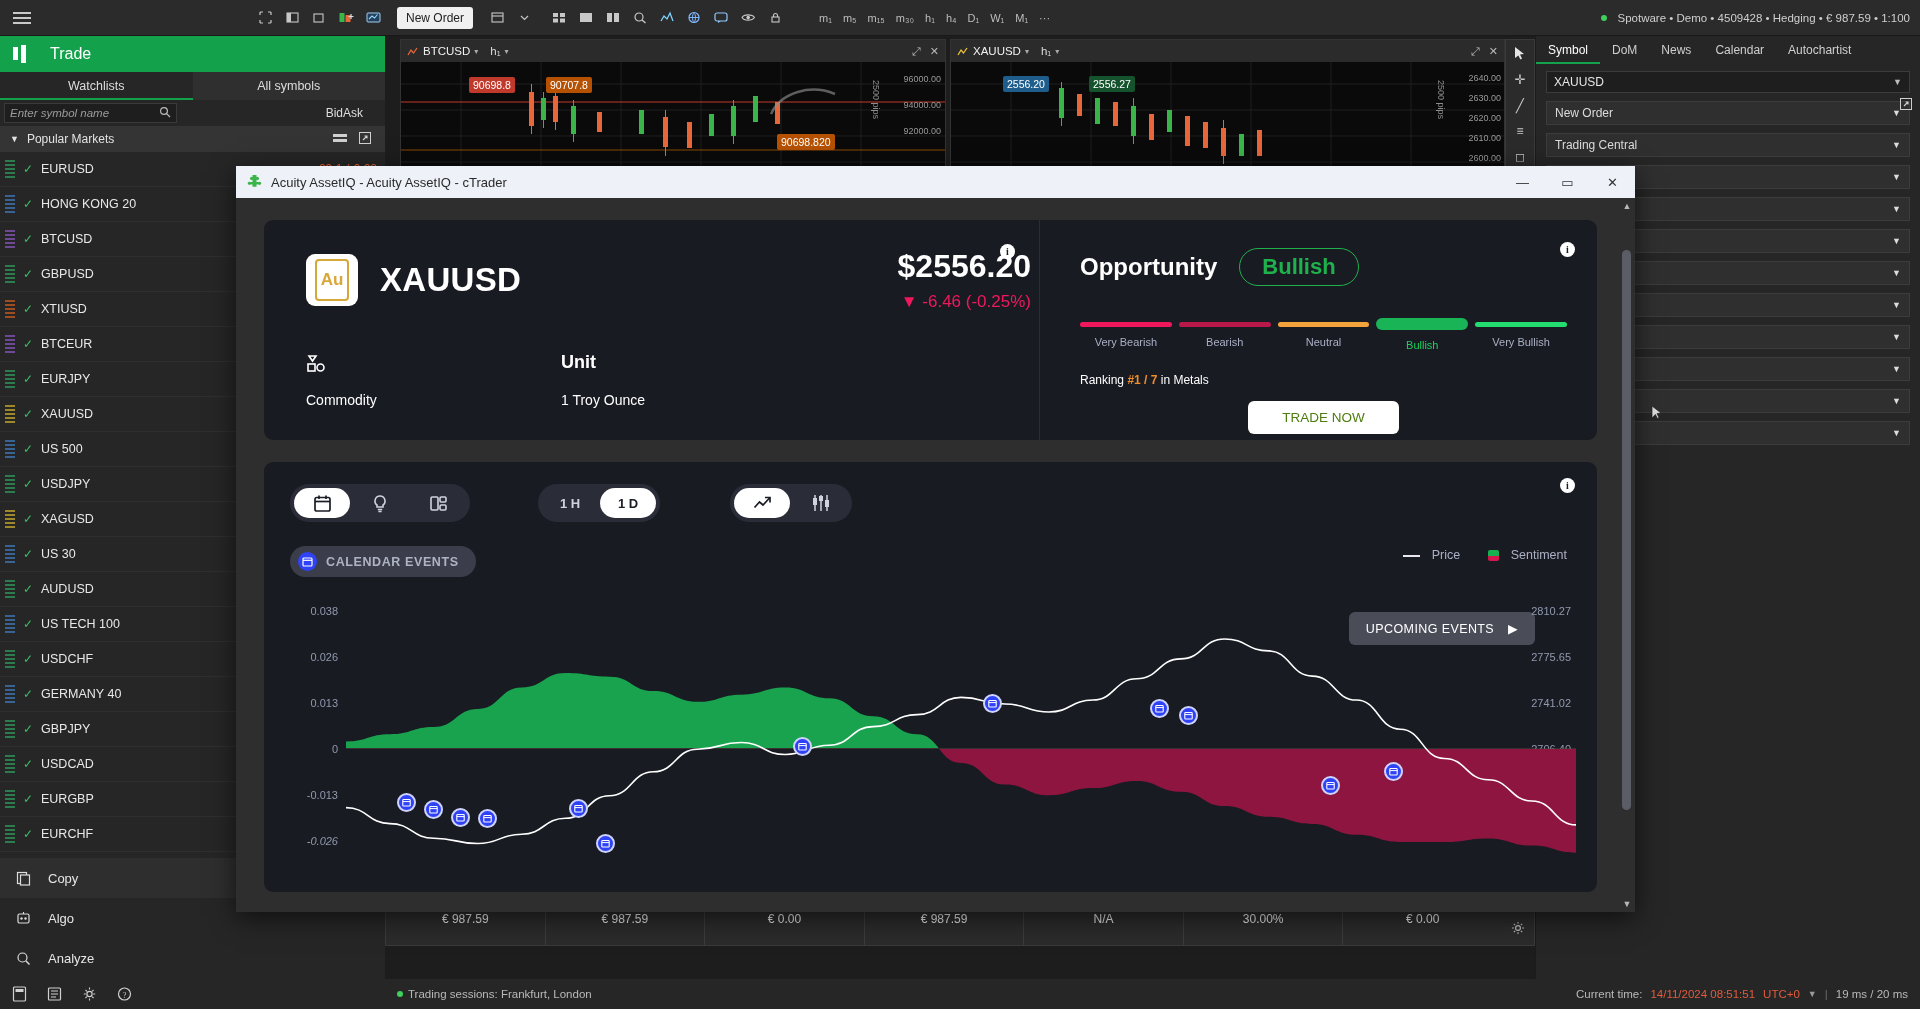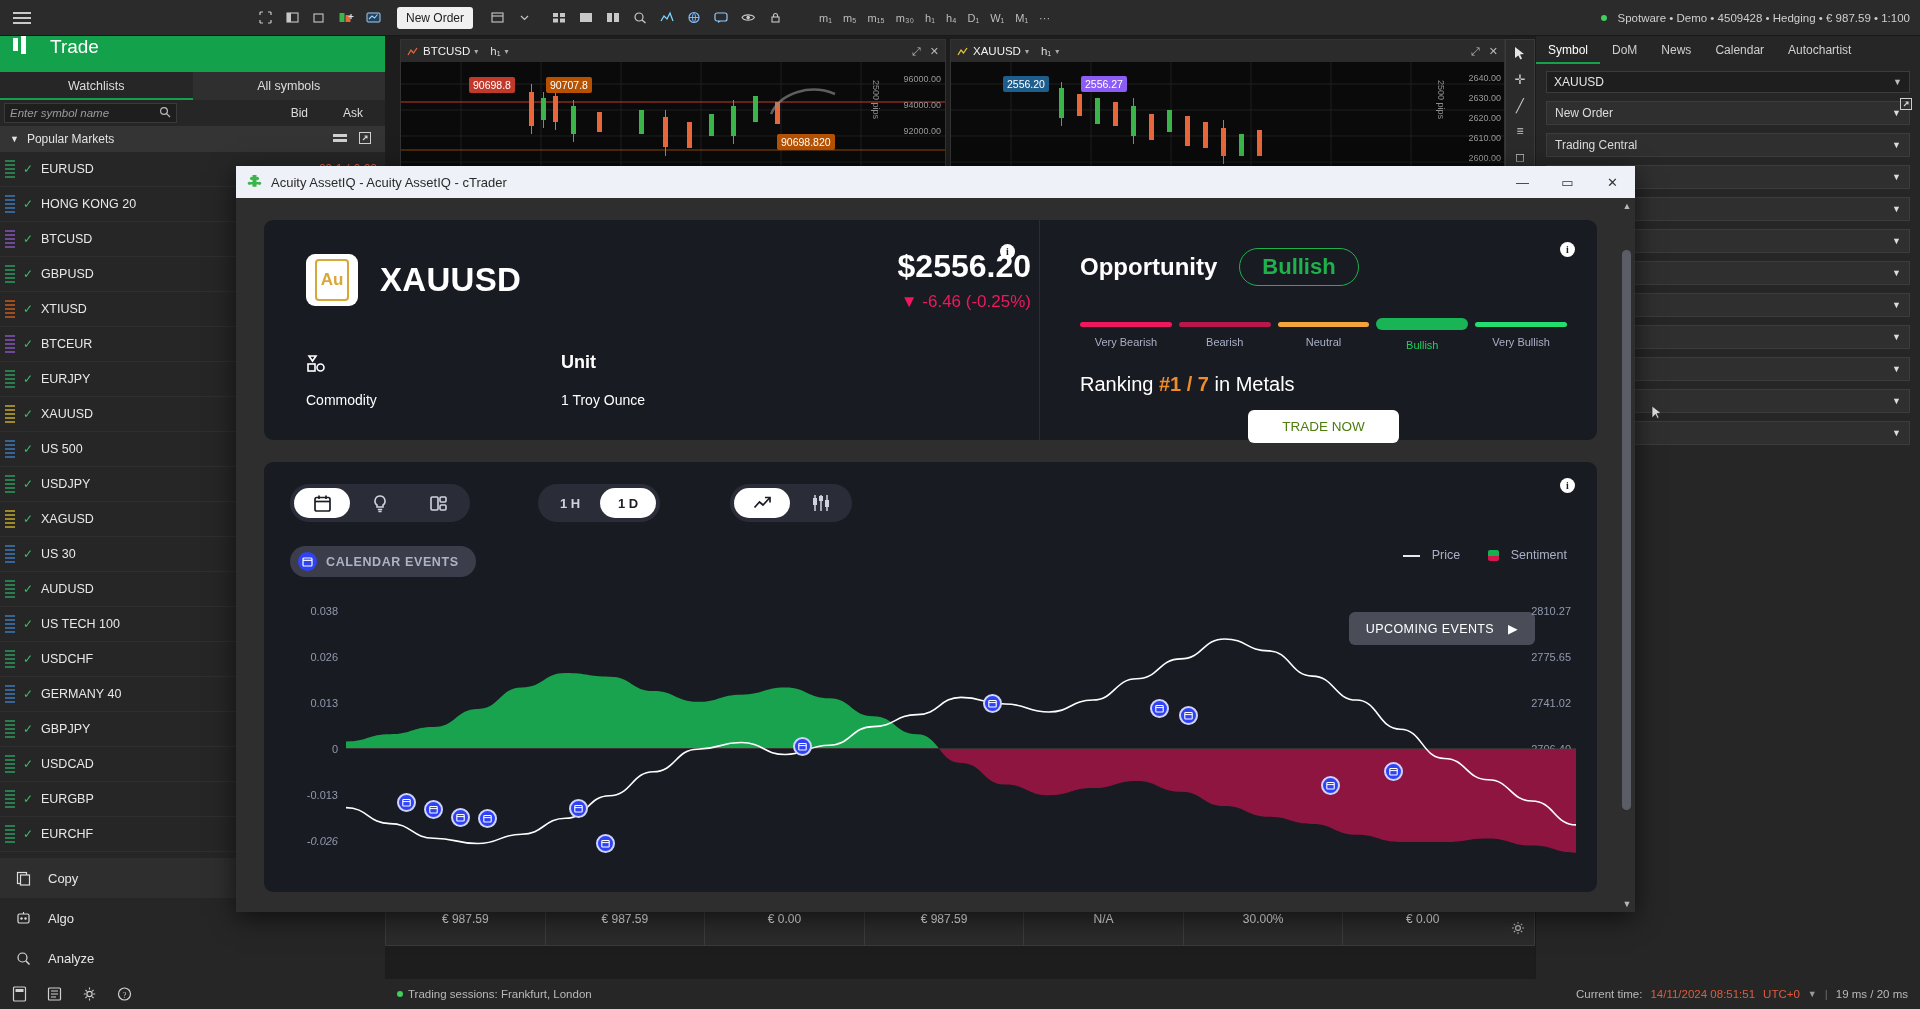--- a/index.html
+++ b/index.html
@@ -33,35 +33,35 @@
     position:absolute; right: 10px; top:0; height:36px; display:flex; align-items:center;
     font-size: 11.5px; color:#cfcfcf; gap:6px;
   }
   .dot-green { width:6px;height:6px;border-radius:50%;background:#3ecf5d;display:inline-block;margin-right:5px;}
 
   
   .trade-panel {
     position:absolute; left:0; top:36px; width:385px; height:822px; background:#262626;
   }
   .trade-head {
-    height:36px; background:#14a14b; display:flex; padding-left:12px;
-    color:#fff; font-size:19px;
+    height:36px; background:#14a14b; display:flex; align-items:center; padding-left:12px;
+    color:#fff; font-size:16px;
   }
   .trade-head .candle { width:16px;height:18px;position:relative;margin-right:22px;}
   .trade-head .candle:before,.trade-head .candle:after{content:"";position:absolute;background:#fff;}
   .trade-head .candle:before{left:1px;top:2px;width:5px;height:13px;}
   .trade-head .candle:after{left:9px;top:0px;width:5px;height:18px;}
   .tabs2 { display:flex; height:28px; }
   .tabs2 div { flex:1; text-align:center; font-size:12.5px; color:#ddd; line-height:28px; background:#2f2f2f; }
   .tabs2 div.sel { background:#262626; border-bottom:2px solid #14a14b; }
   .searchrow { height:26px; display:flex; align-items:center; background:#262626; }
   .searchbox { width:173px; height:20px; margin-left:4px; background:#1e1e1e; border:1px solid #3a3a3a;
     display:flex; align-items:center; padding:0 5px; }
   .searchbox span.ph { font-size:11.5px; color:#9b9b9b; font-style:italic; flex:1; }
-  .bidask { display:flex; flex:1; justify-content:flex-end; gap:35px; padding-right:22px; font-size:12px; color:#ddd;}
+  .bidask { display:flex; flex:1; justify-content:flex-end; padding-right:22px; font-size:12px; color:#ddd;}
   .grp-head { height:26px; background:#343434; display:flex; align-items:center; padding-left:10px;
     font-size:12px; color:#e3e3e3; }
   .grp-head .caret { margin-right:8px; font-size:9px; }
   .grp-head .acts { margin-left:auto; display:flex; gap:12px; padding-right:14px; color:#cfcfcf; }
   .sym-row { height:35px; display:flex; align-items:center; border-bottom:1px solid #2e2e2e; font-size:12.5px;}
   .spark { width:10px; height:18px; margin-left:5px; opacity:.85; }
   .chk { color:#3bbd63; font-size:12px; width:26px; text-align:center;}
   .sym-name { color:#e8e8e8; width:120px; }
   .sym-chg { margin-left:auto; padding-right:8px; font-size:12px; white-space:nowrap;}
   .up { color:#34c759; } .down { color:#e8633a; }
@@ -138,21 +138,21 @@
   .opp-row { display:flex; align-items:center; gap:22px; }
   .opp-title { font-size:24px; font-weight:700; color:#fff; }
   .pill { border:1.6px solid #1fb14b; color:#1fb14b; border-radius:22px; padding:5px 22px;
      font-size:22px; font-weight:700; }
   .gauge { display:flex; gap:7px; margin-top:36px; }
   .gseg { flex:1; text-align:center; }
   .gbar { height:5px; border-radius:3px; }
   .gseg.active .gbar { height:12px; border-radius:7px; margin-top:-4px; }
   .glbl { font-size:11px; color:#aab0c4; margin-top:9px; }
   .gseg.active .glbl { color:#1fcf5b; }
-  .ranking { font-size:20px; color:#fff; margin-top:22px; }
+  .ranking { font-size:12px; color:#fff; margin-top:22px; }
   .ranking b { color:#f08c2a; }
   .tradenow { display:block; margin:14px auto 0 auto; background:#fff; color:#4d7c0f; border:none;
      border-radius:6px; padding:9px 34px; font-size:13.5px; font-family:"Liberation Sans",sans-serif; }
 
   .card-chart { margin-top:22px; background:#191b23; border-radius:9px; position:relative; height:430px; padding:22px 26px;}
   .seg-group { display:inline-flex; background:#2a2d38; border-radius:22px; padding:4px; gap:2px; vertical-align:middle;}
   .seg { width:56px; height:30px; border-radius:18px; display:flex; align-items:center; justify-content:center;
      color:#cfd3e0; }
   .seg.on { background:#fff; color:#1b1d26; }
   .seg.txt { font-size:13px; font-weight:700; }
@@ -393,21 +393,21 @@
           <rect x="216" y="48" width="5" height="22" fill="#3ab54a"></rect>
           <rect x="234" y="54" width="5" height="30" fill="#e8673a"></rect>
           <rect x="252" y="60" width="5" height="26" fill="#e8673a"></rect>
           <rect x="270" y="66" width="5" height="28" fill="#e8673a"></rect>
             <rect x="272" y="58" width="1" height="44" fill="#e8673a"></rect>
           <rect x="288" y="72" width="5" height="22" fill="#3ab54a"></rect>
           <rect x="306" y="68" width="5" height="26" fill="#e8673a"></rect>
         </g>
       </svg>
       <div class="price-tag" style="left:52px;top:14px;background:#1e5d8c;">2556.20</div>
-      <div class="price-tag" style="left:130px;top:14px;background:#8b5cf6;">2556.27</div>
+      <div class="price-tag" style="left:138px;top:14px;background:#14532d;">2556.27</div>
       <div style="position:absolute;right:3px;top:6px;font-size:9px;color:#9a9a9a;line-height:20px">
         <div>2640.00</div>
         <div>2630.00</div>
         <div>2620.00</div>
         <div>2610.00</div>
         <div>2600.00</div>
       </div>
       <div style="position:absolute;right:58px;top:18px;font-size:9px;color:#8d8d8d;writing-mode:vertical-rl">2500 pips</div>
     </div>
   </div>

